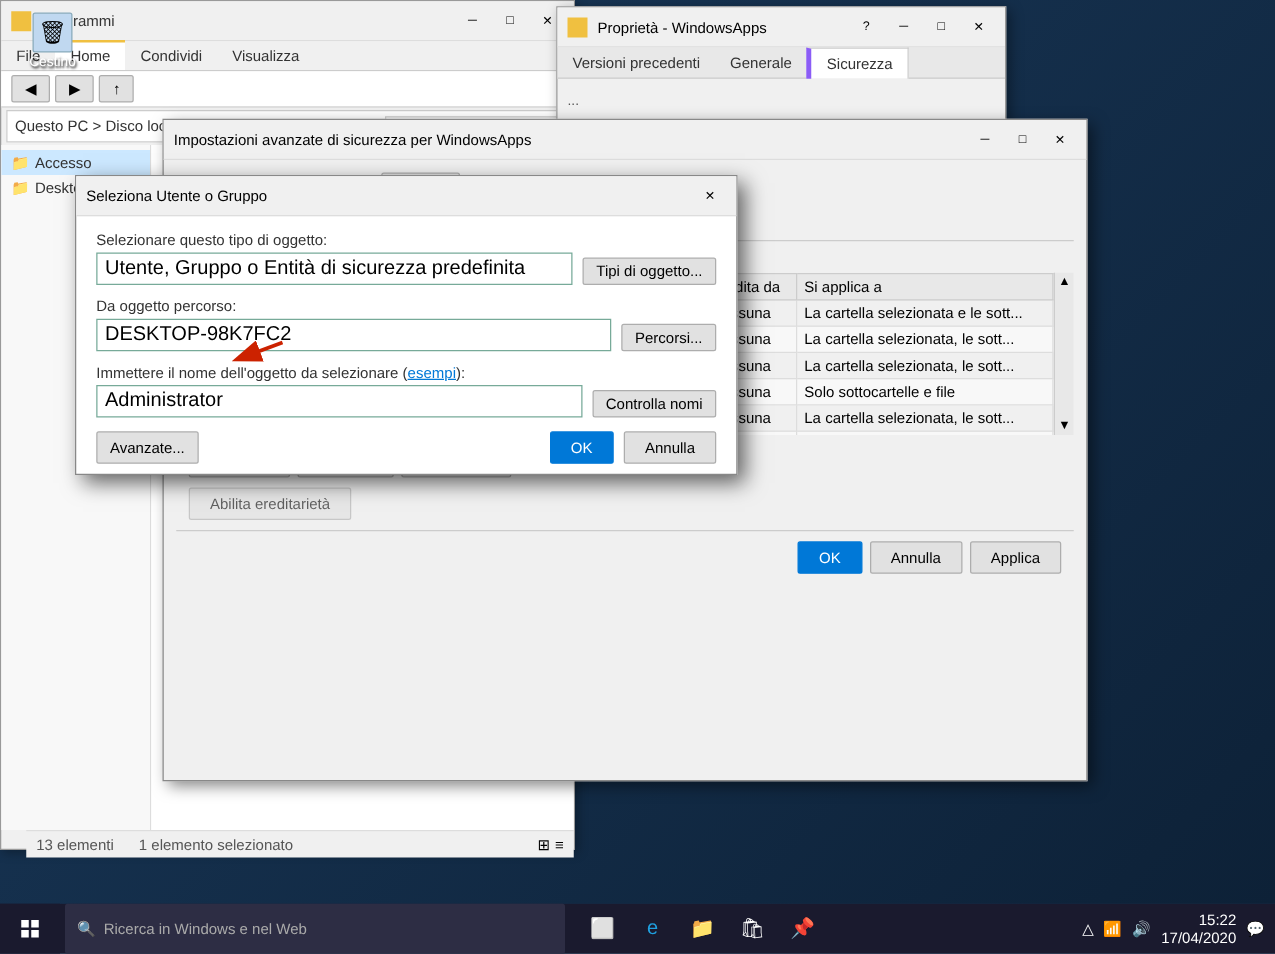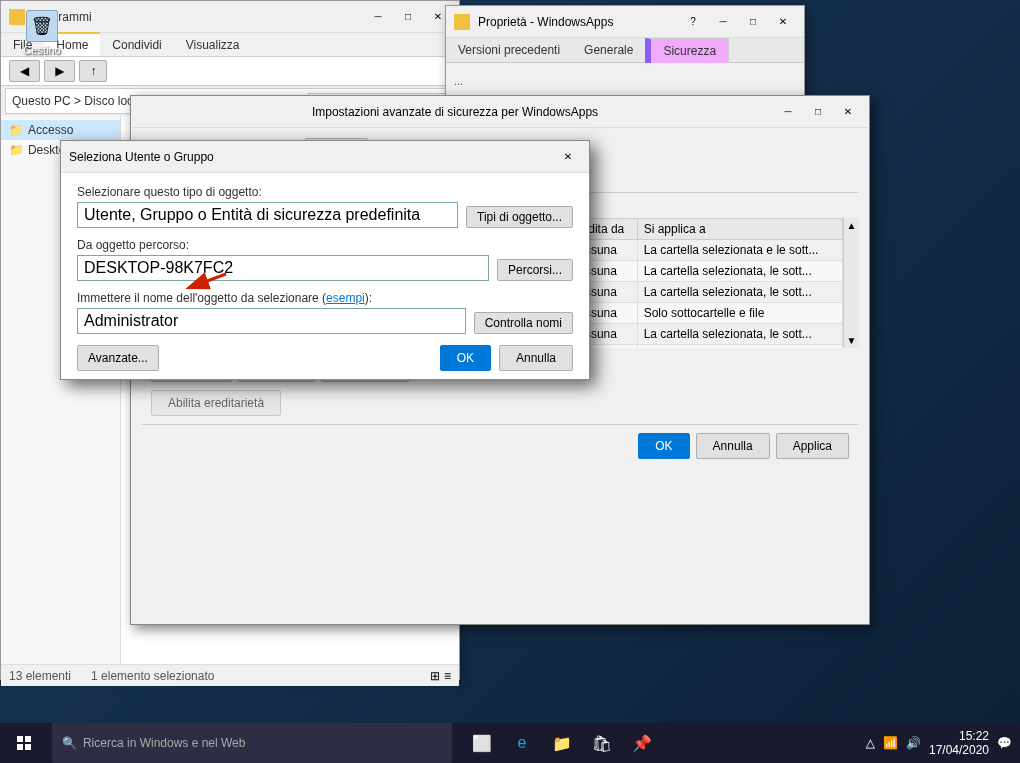--- a/index.html
+++ b/index.html
@@ -41,35 +41,35 @@
 
     .address-bar { display: flex; align-items: center; padding: 3px 6px; background: white; border: 1px solid #ccc; margin: 2px 4px; height: 26px; font-size: 12px; }
     .address-bar-path { flex: 1; color: #333; }
     .address-bar-search { width: 140px; border: 1px solid #ccc; padding: 1px 4px; font-size: 11px; }
 
     .explorer-body { display: flex; height: calc(100% - 130px); }
     .sidebar-panel { width: 120px; background: #f8f8f8; border-right: 1px solid #ddd; padding: 4px 0; overflow-y: auto; }
     .sidebar-item { padding: 3px 8px; font-size: 12px; color: #333; cursor: pointer; display: flex; align-items: center; gap: 4px; }
     .sidebar-item.selected { background: #cce8ff; }
     .file-list { flex: 1; background: white; overflow-y: auto; padding: 4px; }
-    .status-bar { height: 22px; background: #f0f0f0; border-top: 1px solid #ddd; display: flex; align-items: center; padding: 0 8px; gap: 20px; font-size: 11px; color: #555; }
+    .status-bar { height: 22px; background: #f0f0f0; border-top: 1px solid #ddd; display: flex; align-items: center; padding: 0 8px; gap: 20px; font-size: 11px; color: #555; margin-left: 20px; }
 
     
     .props-window {
       position: absolute; top: 5px; left: 445px; width: 360px; height: 500px;
       background: #f0f0f0; border: 1px solid #999; box-shadow: 3px 3px 10px rgba(0,0,0,0.4);
     }
     .props-titlebar {
       height: 32px; background: #f0f0f0; display: flex; align-items: center; padding: 0 8px; gap: 4px;
       border-bottom: 1px solid #ddd;
     }
     .props-titlebar-icon { width: 16px; height: 16px; background: #f0c040; margin-right: 4px; }
     .props-tabs { display: flex; border-bottom: 1px solid #ccc; background: #e8e8e8; }
     .props-tab { padding: 5px 12px; font-size: 12px; cursor: pointer; border: none; background: transparent; color: #333; }
-    .props-tab.active { background: #f0abfc; border-top: 1px solid #ccc; border-left: 6px solid #8b5cf6; border-right: 1px solid #ccc; margin-bottom: -1px; }
+    .props-tab.active { background: #ffffff; border-top: 1px solid #ccc; border-left: 4px solid #8b5cf6; border-right: 1px solid #ccc; margin-bottom: -1px; }
     .props-content { padding: 8px; flex: 1; overflow-y: auto; }
 
     
     .advsec-window {
       position: absolute; top: 95px; left: 130px; width: 740px; height: 530px;
       background: #f0f0f0; border: 1px solid #888; box-shadow: 4px 4px 12px rgba(0,0,0,0.5);
       z-index: 20;
     }
     .advsec-titlebar {
       height: 32px; background: #f0f0f0; display: flex; align-items: center; padding: 0 8px; gap: 4px;
@@ -191,21 +191,21 @@
     <button class="props-tab">Generale</button>
     <button class="props-tab active">Sicurezza</button>
   </div>
   <div class="props-content">
     <p style="font-size:11px;color:#555;padding:4px 0;">...</p>
   </div>
 </div>
 
 <div class="advsec-window">
   <div class="advsec-titlebar">
-    <span style="flex:1;font-size:12px;text-align:center;">Impostazioni avanzate di sicurezza per WindowsApps</span>
+    <span style="flex:1;font-size:12px;">Impostazioni avanzate di sicurezza per WindowsApps</span>
     <button class="window-btn">─</button>
     <button class="window-btn">□</button>
     <button class="window-btn close">✕</button>
   </div>
 
   <div class="advsec-content">
 
     <div class="advsec-owner-row">
       <span style="font-size:12px;color:#333;">Proprietario:</span>
       <span style="font-size:12px;color:#333;">TrustedInstaller</span>

